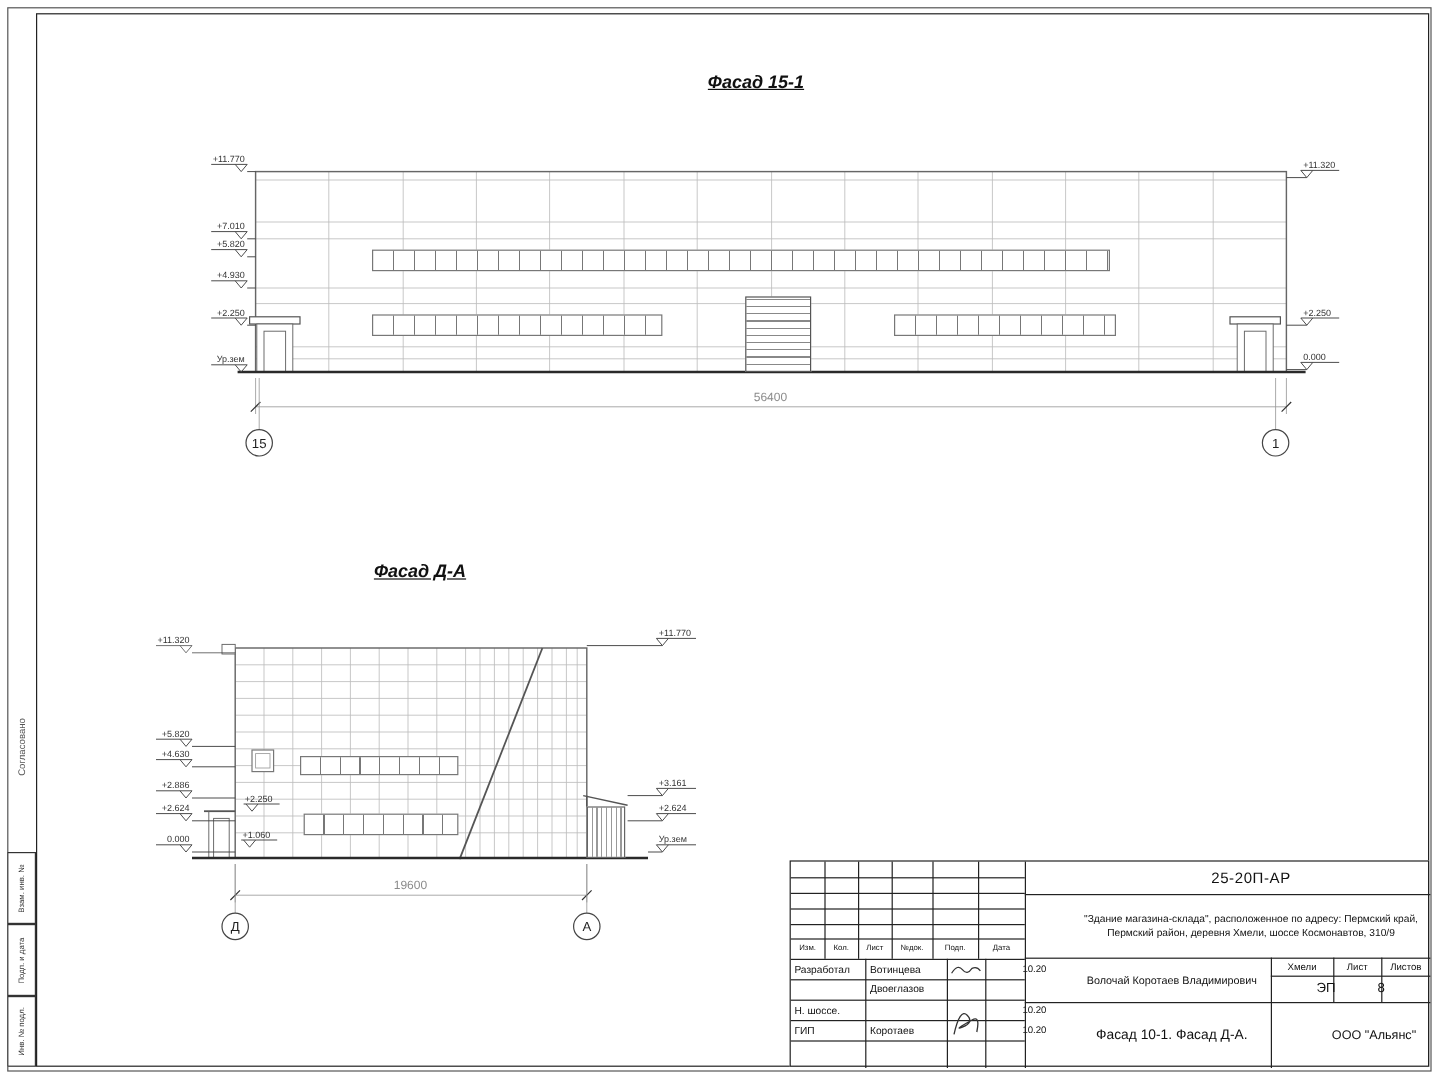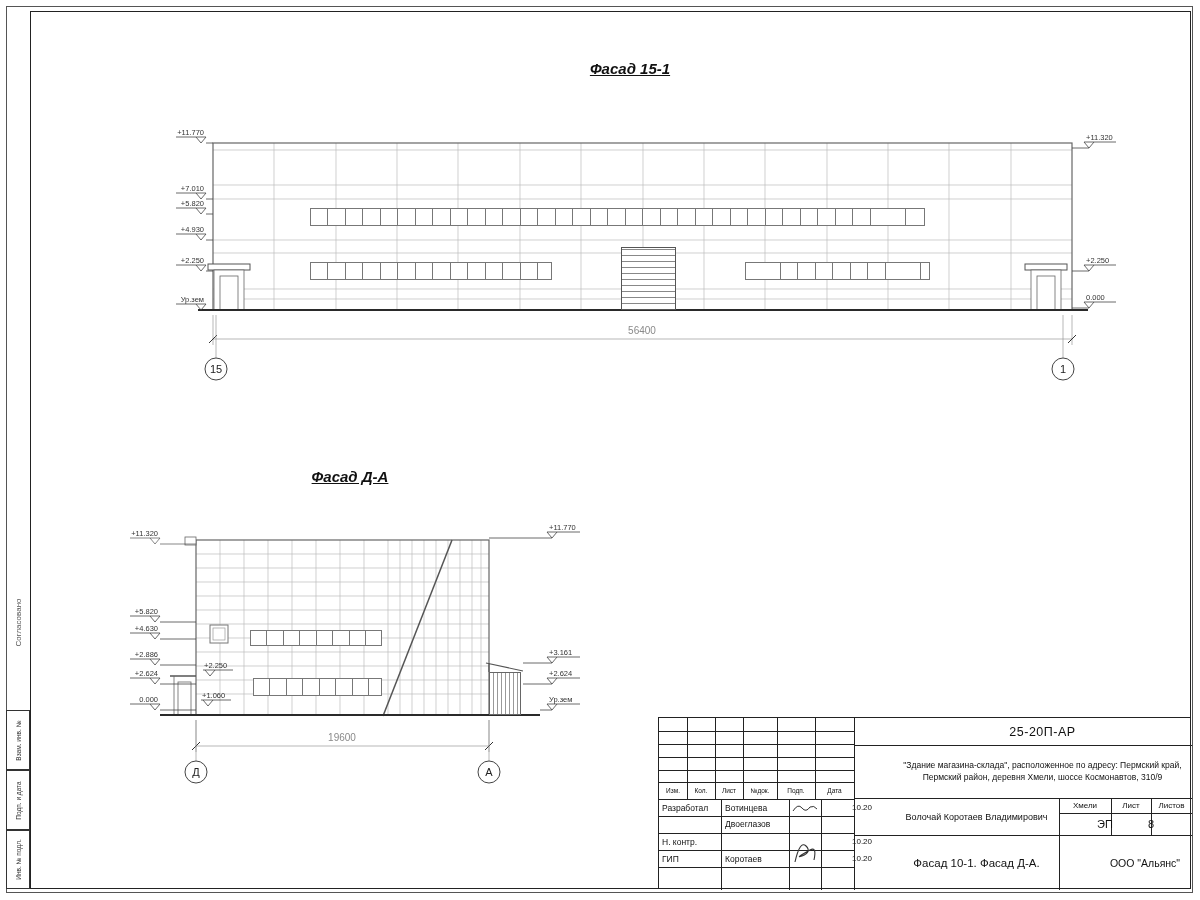--- a/index.html
+++ b/index.html
@@ -223,21 +223,21 @@
     <div class="vl" style="left:130px;top:81px;height:91px;"></div>
     <div class="vl" style="left:162px;top:81px;height:91px;"></div>
     <div class="hl" style="top:98px;left:0;width:195px;"></div>
     <div class="hl" style="top:115px;left:0;width:195px;"></div>
     <div class="hl" style="top:132px;left:0;width:195px;"></div>
     <div class="hl" style="top:149px;left:0;width:195px;"></div>
 
     <div class="tb-cell tb-left" style="left:1px;top:81px;width:60px;height:17px;font-size:8.5px;">Разработал</div>
     <div class="tb-cell tb-left" style="left:64px;top:81px;width:64px;height:17px;font-size:8.5px;">Вотинцева</div>
     <div class="tb-cell" style="left:163px;top:81px;width:31px;height:17px;font-size:8px;">10.20</div>
-    <div class="tb-cell tb-left" style="left:1px;top:115px;width:60px;height:17px;font-size:8.5px;">Н. контр.</div>
+    <div class="tb-cell tb-left" style="left:1px;top:115px;width:60px;height:17px;font-size:8.5px;">Н. шоссе.</div>
     <div class="tb-cell tb-left" style="left:64px;top:97px;width:64px;height:17px;font-size:8.5px;">Двоеглазов</div>
     <div class="tb-cell" style="left:163px;top:115px;width:31px;height:17px;font-size:8px;">10.20</div>
     <div class="tb-cell tb-left" style="left:1px;top:132px;width:60px;height:17px;font-size:8.5px;">ГИП</div>
     <div class="tb-cell tb-left" style="left:64px;top:132px;width:64px;height:17px;font-size:8.5px;">Коротаев</div>
     <div class="tb-cell" style="left:163px;top:132px;width:31px;height:17px;font-size:8px;">10.20</div>
 
     <svg class="sig" style="left:131px;top:83px;" width="30" height="14" viewBox="0 0 30 14">
       <path d="M3 10 Q8 2 12 7 T20 6 Q24 4 27 8" stroke="#333" stroke-width="1" fill="none"></path>
     </svg>
     <svg class="sig" style="left:131px;top:116px;" width="30" height="34" viewBox="0 0 30 34">

